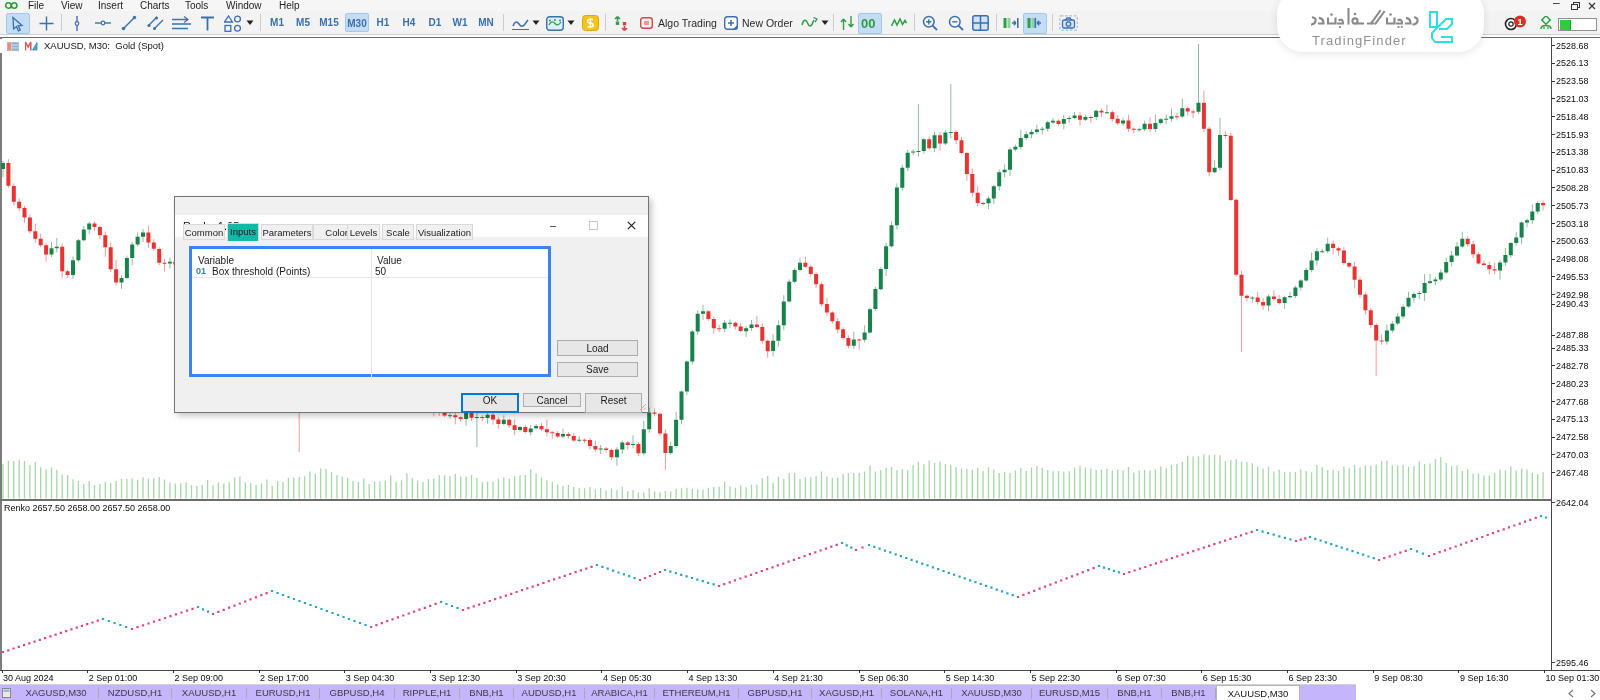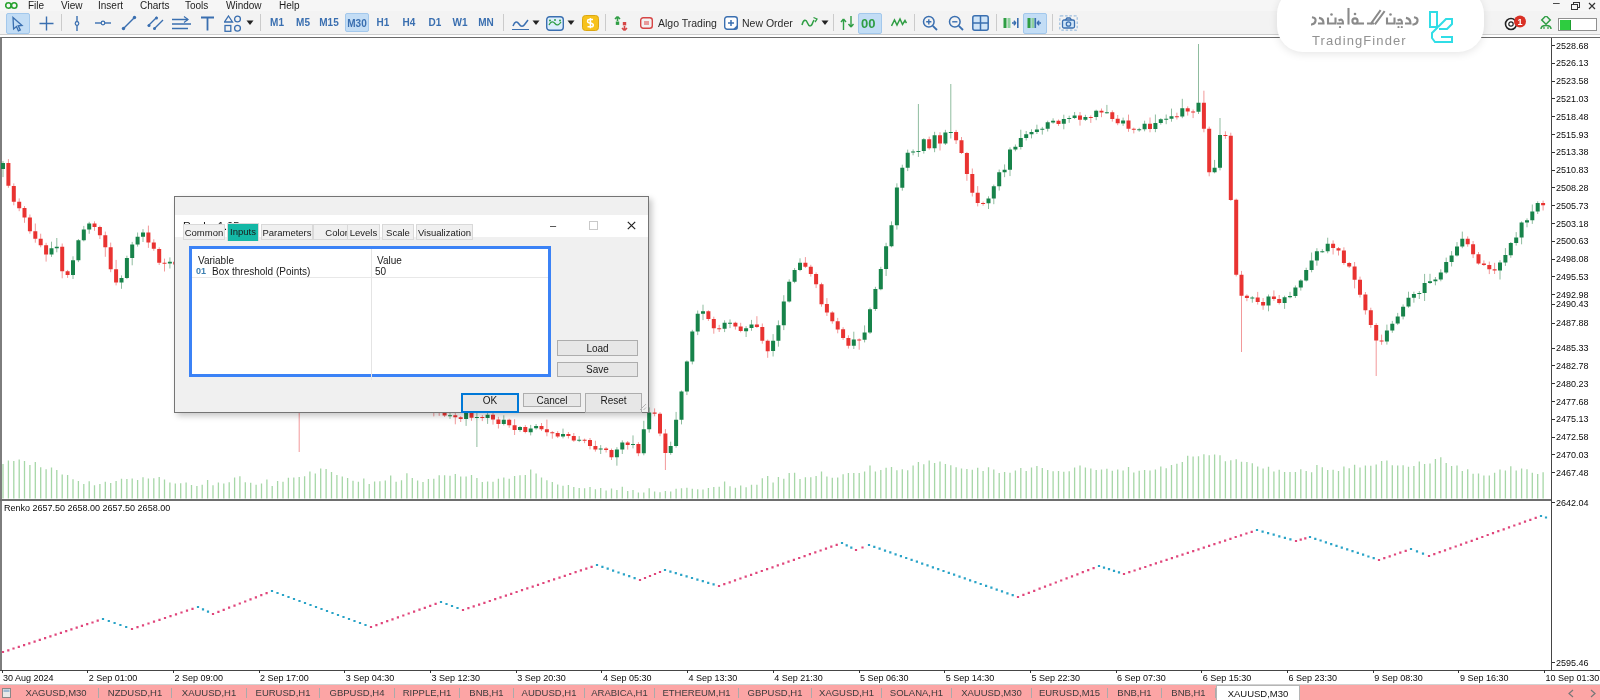--- a/index.html
+++ b/index.html
@@ -19,21 +19,21 @@
 #title{position:absolute;left:44px;top:1px;font-size:9.5px;color:#141414;}
 #mainsvg{left:0;top:0;}
 #paxis{left:1551px;top:38px;width:49px;height:632px;background:#fff;border-left:1.2px solid #454545;}
 .pl{position:absolute;left:4px;font-size:9px;color:#0a0a0a;white-space:nowrap;}
 .pl:before{content:"";position:absolute;left:-4px;top:4.5px;width:3px;height:1px;background:#333;}
 #sepline{left:0;top:499px;width:1551px;height:2px;background:#6e6e6e;}
 #renkolabel{left:4px;top:503px;font-size:9px;color:#0a0a0a;}
 #taxis{left:0;top:670px;width:1600px;height:14px;background:#fff;border-top:1.2px solid #454545;}
 .tl{position:absolute;top:2px;font-size:9px;color:#0a0a0a;white-space:nowrap;}
 .tick{position:absolute;top:-1px;width:1px;height:3px;background:#333;}
-#tabbar{left:0;top:684px;width:1600px;height:16px;background:#fca5a5;border-top:1px solid #d2d2d2;}
+#tabbar{left:0;top:684px;width:1356px;height:16px;background:#c4b5fd;border-top:1px solid #d2d2d2;}
 .tab{position:absolute;top:0;height:16px;font-size:9.5px;color:#3c3c3c;text-align:center;line-height:16px;white-space:nowrap;}
 .tabsep{position:absolute;top:3px;width:1px;height:10px;background:#aaa;}
 .tabactive{background:#fff;border:1px solid #b5b5b5;border-bottom:none;color:#111;}
 #dlg{left:174px;top:196px;width:475px;height:217px;background:#f0f0f0;border:1px solid #747474;box-shadow:3px 3px 6px rgba(0,0,0,0.22);}
 #dlgtitle{position:absolute;left:0;top:18px;width:100%;height:22px;background:#fff;}
 #dlgtitle span{position:absolute;left:8px;top:5px;font-size:11px;color:#111;}
 .dwb{position:absolute;top:0;width:30px;height:22px;text-align:center;line-height:21px;font-size:11px;color:#222;}
 .dtab{position:absolute;top:27px;height:16px;background:#f0f0f0;border:1px solid #d9d9d9;font-size:9.5px;color:#1a1a1a;text-align:center;line-height:15px;white-space:nowrap;}
 .dtabactive{top:25.5px;height:18.5px;background:#14b8a6;border-bottom:none;z-index:3;}
 #dtable{position:absolute;left:14px;top:49px;width:362px;height:131px;background:#fff;border:3px solid #3b82f6;}
@@ -208,20 +208,34 @@
       </svg>
       <div class="sep" style="left:1052px"></div>
       <svg class="icon" style="left:1059px;top:4px" width="19" height="16" viewBox="0 0 19 16">
         <rect x="0.8" y="0.8" width="17.4" height="14.4" rx="1" fill="none" stroke="#9bbdde" stroke-width="1.2" stroke-dasharray="2.5 1.8"></rect>
         <rect x="3.5" y="5" width="12" height="8" rx="1.5" fill="#cfe4f7" stroke="#3a6fb0" stroke-width="1.3"></rect>
         <path d="M6.5 5L8 3H11L12.5 5" fill="none" stroke="#3a6fb0" stroke-width="1.3"></path>
         <circle cx="9.5" cy="9" r="2.2" fill="none" stroke="#3a6fb0" stroke-width="1.3"></circle>
       </svg>
     </div>
     <div class="abs" id="chartwin"></div>
+<div class="abs" id="titlebar">
+ <svg class="abs" style="left:7px;top:3px" width="12" height="9" viewBox="0 0 12 9">
+  <rect x="0" y="0" width="12" height="9" fill="#fff" stroke="#b87070" stroke-width="0.8"></rect>
+  <rect x="0.5" y="0.5" width="4" height="8" fill="#e98a8a"></rect>
+  <rect x="5" y="0.5" width="6.5" height="2.2" fill="#7fb3d9"></rect>
+  <rect x="5" y="3.4" width="6.5" height="2.2" fill="#7fb3d9"></rect>
+  <rect x="5" y="6.3" width="6.5" height="2.2" fill="#7fb3d9"></rect>
+      </svg>
+ <svg class="abs" style="left:25px;top:2.5px" width="13" height="10" viewBox="0 0 13 10">
+  <path d="M0.5 9.5V1L3.2 6L5.8 1V9.5" fill="none" stroke="#e05555" stroke-width="1.5"></path>
+  <path d="M7.5 9L12 1.5V9Z" fill="#4da6dd" stroke="#2d86c0" stroke-width="0.8"></path>
+      </svg>
+ <span id="title">XAUUSD, M30:&nbsp; Gold (Spot)</span>
+</div>
 <svg class="abs" id="mainsvg" style="left:0;top:0" width="1551" height="670" viewBox="0 0 1551 670">
  <path d="M3 463.9V498.5M8.4 460.4V498.5M13.8 460.9V498.5M19.2 459.4V498.5M24.5 460.9V498.5M29.9 465.1V498.5M35.3 461.9V498.5M40.7 467.3V498.5M46.1 469.2V498.5M51.5 467.4V498.5M56.8 470.1V498.5M62.2 474.5V498.5M67.6 475V498.5M73 479.2V498.5M78.4 480.9V498.5M83.8 484V498.5M89.2 481.3V498.5M94.5 485.2V498.5M99.9 483.9V498.5M105.3 481.8V498.5M110.7 483.1V498.5M116.1 481V498.5M121.5 478.7V498.5M126.9 479V498.5M132.2 478.6V498.5M137.6 480.1V498.5M143 477.3V498.5M148.4 478.5V498.5M153.8 478.2V498.5M159.2 476.9V498.5M164.5 479.4V498.5M169.9 482.6V498.5M175.3 483.6V498.5M180.7 483.3V498.5M186.1 482.6V498.5M191.5 484.9V498.5M196.9 486V498.5M202.2 484.7V498.5M207.6 480V498.5M213 485.2V498.5M218.4 482.5V498.5M223.8 483.4V498.5M229.2 482.2V498.5M234.6 477.5V498.5M239.9 476.2V498.5M245.3 482.2V498.5M250.7 482.8V498.5M256.1 484.7V498.5M261.5 483.6V498.5M266.9 479.5V498.5M272.2 486.1V498.5M277.6 480.9V498.5M283 481.8V498.5M288.4 477.8V498.5M293.8 477.5V498.5M299.2 477.1V498.5M304.6 476.2V498.5M309.9 471.4V498.5M315.3 473.4V498.5M320.7 468.5V498.5M326.1 469V498.5M331.5 472V498.5M336.9 474.9V498.5M342.3 476.5V498.5M347.6 478.1V498.5M353 480.8V498.5M358.4 481.8V498.5M363.8 478.4V498.5M369.2 484V498.5M374.6 481.5V498.5M379.9 481.3V498.5M385.3 480.5V498.5M390.7 475.4V498.5M396.1 481.8V498.5M401.5 480.2V498.5M406.9 473.3V498.5M412.3 477.9V498.5M417.6 480.5V498.5M423 482.1V498.5M428.4 478.9V498.5M433.8 478.8V498.5M439.2 475.3V498.5M444.6 475.2V498.5M450 475.7V498.5M455.3 474V498.5M460.7 476.6V498.5M466.1 476.4V498.5M471.5 475.1V498.5M476.9 478.1V498.5M482.3 481.9V498.5M487.6 481.5V498.5M493 481.8V498.5M498.4 478.7V498.5M503.8 477.6V498.5M509.2 478.7V498.5M514.6 476V498.5M520 475.3V498.5M525.3 475.1V498.5M530.7 469.4V498.5M536.1 473.4V498.5M541.5 477.6V498.5M546.9 480.3V498.5M552.3 482.1V498.5M557.7 484.6V498.5M563 485.8V498.5M568.4 485.1V498.5M573.8 487V498.5M579.2 488V498.5M584.6 488.3V498.5M590 487V498.5M595.4 489.3V498.5M600.7 488V498.5M606.1 490.4V498.5M611.5 488.6V498.5M616.9 489.9V498.5M622.3 486.7V498.5M627.7 490.9V498.5M633 490V498.5M638.4 492.6V498.5M643.8 492.6V498.5M649.2 488.2V498.5M654.6 491.4V498.5M660 492.3V498.5M665.4 491V498.5M670.7 491.5V498.5M676.1 488.8V498.5M681.5 488.2V498.5M686.9 487.8V498.5M692.3 488.7V498.5M697.7 489.3V498.5M703 489.4V498.5M708.4 487.9V498.5M713.8 487.1V498.5M719.2 486.7V498.5M724.6 481.4V498.5M730 486.2V498.5M735.4 487.8V498.5M740.7 485.4V498.5M746.1 487.2V498.5M751.5 484.7V498.5M756.9 484.8V498.5M762.3 478.3V498.5M767.7 476V498.5M773.1 482.5V498.5M778.4 476.9V498.5M783.8 478.7V498.5M789.2 473V498.5M794.6 472.7V498.5M800 479.1V498.5M805.4 477.2V498.5M810.8 477.2V498.5M816.1 476V498.5M821.5 471.6V498.5M826.9 476.5V498.5M832.3 477.8V498.5M837.7 477.4V498.5M843.1 474.3V498.5M848.4 473.1V498.5M853.8 472.9V498.5M859.2 472.9V498.5M864.6 471.4V498.5M870 465.4V498.5M875.4 471.4V498.5M880.8 470.1V498.5M886.1 467.8V498.5M891.5 467.1V498.5M896.9 470.3V498.5M902.3 469.3V498.5M907.7 470.3V498.5M913.1 465.6V498.5M918.4 461.9V498.5M923.8 464.3V498.5M929.2 460.5V498.5M934.6 463V498.5M940 461.6V498.5M945.4 464.1V498.5M950.8 465.3V498.5M956.1 467.3V498.5M961.5 468.4V498.5M966.9 469.1V498.5M972.3 469.7V498.5M977.7 467.8V498.5M983.1 470.9V498.5M988.5 467.2V498.5M993.8 469.6V498.5M999.2 472.9V498.5M1004.6 472V498.5M1010 472.8V498.5M1015.4 470.5V498.5M1020.8 468.1V498.5M1026.2 471.1V498.5M1031.5 467.4V498.5M1036.9 466V498.5M1042.3 468.1V498.5M1047.7 469.9V498.5M1053.1 471.2V498.5M1058.5 471V498.5M1063.8 471.7V498.5M1069.2 471.3V498.5M1074.6 467.4V498.5M1080 465.5V498.5M1085.4 467.6V498.5M1090.8 468.5V498.5M1096.2 469.9V498.5M1101.5 469.5V498.5M1106.9 468.8V498.5M1112.3 470.8V498.5M1117.7 469.5V498.5M1123.1 470.5V498.5M1128.5 466.9V498.5M1133.8 472.5V498.5M1139.2 470.8V498.5M1144.6 470V498.5M1150 470.5V498.5M1155.4 469.6V498.5M1160.8 466.5V498.5M1166.2 468.2V498.5M1171.5 465V498.5M1176.9 463.7V498.5M1182.3 462V498.5M1187.7 455.8V498.5M1193.1 456.4V498.5M1198.5 456.3V498.5M1203.9 454.2V498.5M1209.2 455.2V498.5M1214.6 454.4V498.5M1220 455.2V498.5M1225.4 461.2V498.5M1230.8 460.2V498.5M1236.2 459.3V498.5M1241.5 461.8V498.5M1246.9 462.1V498.5M1252.3 463.3V498.5M1257.7 466.6V498.5M1263.1 468.6V498.5M1268.5 466.7V498.5M1273.9 471.4V498.5M1279.2 469.8V498.5M1284.6 472.1V498.5M1290 471.9V498.5M1295.4 471.9V498.5M1300.8 469.2V498.5M1306.2 471.1V498.5M1311.6 472.2V498.5M1316.9 465.1V498.5M1322.3 467.3V498.5M1327.7 469.9V498.5M1333.1 469.7V498.5M1338.5 471.1V498.5M1343.9 466.6V498.5M1349.2 468.2V498.5M1354.6 464.8V498.5M1360 467.5V498.5M1365.4 465.6V498.5M1370.8 465.8V498.5M1376.2 464.4V498.5M1381.6 461.1V498.5M1386.9 460.5V498.5M1392.3 465.3V498.5M1397.7 465.5V498.5M1403.1 465.2V498.5M1408.5 466.7V498.5M1413.9 466V498.5M1419.3 461.4V498.5M1424.6 464V498.5M1430 463.5V498.5M1435.4 459.1V498.5M1440.8 457.3V498.5M1446.2 462.9V498.5M1451.6 465.9V498.5M1457 465.5V498.5M1462.3 471V498.5M1467.7 469.3V498.5M1473.1 473.8V498.5M1478.5 473.6V498.5M1483.9 475.6V498.5M1489.3 475.6V498.5M1494.6 472.7V498.5M1500 469.5V498.5M1505.4 470.5V498.5M1510.8 466.3V498.5M1516.2 470.4V498.5M1521.6 468.6V498.5M1527 469.3V498.5M1532.3 472.7V498.5M1537.7 474V498.5M1543.1 472.2V498.5" stroke="#a6d7a7" stroke-width="1.3" fill="none"></path>
  <path d="M3 161.1V177.1M51.5 241.7V256.9M56.8 238V252.3M73 256.3V279M78.4 239V262.1M83.8 225.9V241.4M89.2 221.8V233.8M121.5 275.4V288.8M126.9 255.7V279.1M132.2 241.9V265.3M137.6 232.5V246.6M143 229.1V242M169.9 257.4V268.5M218.4 287.3V291.1M250.7 309.1V319.2M331.5 378.2V387.9M336.9 375.6V384.4M342.3 374.5V381.7M363.8 383.3V396.3M385.3 398.1V403.6M390.7 389.9V400.9M396.1 389.1V394.5M450 408.5V418.9M466.1 406.3V425.9M476.9 411.4V447M487.6 411.5V423.9M503.8 415.3V425.4M520 426V431.7M530.7 424.9V435.4M536.1 424V429.6M563 428.6V438.4M579.2 436.1V442.1M600.7 445.1V454M616.9 447.2V465.7M622.3 440.4V454M633 435.4V448.4M643.8 420.8V455.3M649.2 407.4V432.7M670.7 441.7V454.8M676.1 411.9V447.7M681.5 390.5V424.4M686.9 360.4V395.1M692.3 329.8V364.4M697.7 310.5V335.1M703 304.7V320.1M724.6 320.3V332.1M730 319.4V328.1M746.1 326.2V337M751.5 319.9V330.8M773.1 334.1V356.5M778.4 320.4V346.7M783.8 295.2V330.1M789.2 279.3V302.6M794.6 268.1V283.2M800 258.3V271.2M853.8 331.7V349M864.6 325.4V342.4M870 307.6V333.9M875.4 286.8V310.9M880.8 266.8V290.3M886.1 242.8V276M891.5 221.4V247.3M896.9 183.3V229.6M902.3 164.7V190.7M907.7 149.6V171.1M913.1 149.4V155.3M918.4 104V156.9M923.8 138.2V153.6M934.6 131.8V152.2M945.4 129.8V145M950.8 84V138.5M988.5 196.3V209M993.8 184.6V204.2M999.2 169.5V190.6M1004.6 164.4V177.2M1010 147.4V176.1M1015.4 144.5V151.3M1020.8 129.7V149.5M1026.2 131V140.5M1031.5 129.3V138.4M1036.9 124.7V134M1042.3 126.9V134.6M1047.7 120.7V131.5M1053.1 118.3V123.7M1063.8 114.7V129.3M1069.2 115.7V122.8M1074.6 112V119.1M1085.4 114.8V121M1096.2 109.7V120.2M1106.9 104.9V113.7M1123.1 117.6V125.9M1139.2 127.8V131.7M1144.6 120.7V131.3M1155.4 114.5V132.2M1160.8 118.2V124.6M1166.2 114.5V124.2M1171.5 108.6V121.7M1182.3 98.8V118.2M1198.5 44V114M1214.6 159.9V173.3M1220 118V170.4M1252.3 296.1V302.7M1268.5 294.5V311.3M1284.6 295.7V308.9M1290 291.8V298.3M1295.4 285.5V298M1300.8 279.2V290.6M1306.2 267.7V281.5M1311.6 252.5V272.3M1316.9 248.2V265.7M1322.3 249.1V252.7M1327.7 237.7V253.3M1386.9 324.6V344.6M1392.3 320.9V332.8M1397.7 312.9V324.9M1403.1 304.4V319.4M1408.5 291.7V307.7M1413.9 291.7V302.7M1419.3 291.1V299M1424.6 273.9V301M1430 273.8V284M1435.4 277V285.3M1440.8 269.3V281.3M1446.2 257.6V273.8M1451.6 251.1V266.5M1457 242.1V256.5M1462.3 231.6V248.2M1500 260.2V279.5M1505.4 248.1V265.9M1510.8 242V257.8M1516.2 232.1V245.6M1521.6 221.4V244.3M1527 218.4V227.3M1532.3 204.5V223.9M1537.7 201.3V214" stroke="#8fbc9f" stroke-width="1" fill="none"></path>
  <path d="M8.4 159.1V187.8M13.8 183.4V205.3M19.2 198.4V211.2M24.5 206.1V222.8M29.9 214.5V233.7M35.3 223.5V242.7M40.7 233.7V247.3M46.1 242.8V261.6M62.2 243.5V278.3M67.6 269.9V277.9M94.5 221.3V230.8M99.9 225.6V239M105.3 231.6V256.8M110.7 242.6V272.2M116.1 259.9V285.4M148.4 225.6V247.9M153.8 239.3V250.8M159.2 247.3V265M164.5 258.6V271.5M175.3 256.4V271M180.7 260.4V275.5M186.1 265.1V275.9M191.5 270.3V281.2M196.9 269.9V275.9M202.2 272V279.8M207.6 275V283.4M213 278.8V292.1M223.8 285.4V297M229.2 292.2V303.9M234.6 299.9V302.7M239.9 299.8V310.4M245.3 307.8V318.3M256.1 309.8V324.6M261.5 320.6V329.4M266.9 322.9V337.1M272.2 328.9V342.3M277.6 335V347M283 333.1V349.5M288.4 339.2V358.6M293.8 351V365.5M299.2 359.4V452M304.6 366.4V379.8M309.9 370.8V377.8M315.3 373.8V385.8M320.7 375.4V383.8M326.1 375.1V387.5M347.6 369.3V386.9M353 380.3V387.1M358.4 376.5V394.3M369.2 386V395.2M374.6 388.9V397.9M379.9 391.1V403.3M401.5 387V400.9M406.9 393.5V397.6M412.3 390.9V400.7M417.6 390.8V408.4M423 402.4V410.4M428.4 406.5V409.5M433.8 402.2V416.4M439.2 406.9V415.9M444.6 407.6V417M455.3 411.4V424.3M460.7 416.1V422M471.5 408.5V420.8M482.3 415.1V421.1M493 410V424.6M498.4 416.8V428.5M509.2 418.7V427.8M514.6 419.2V435M525.3 425.1V433.3M541.5 423V430.9M546.9 419.6V436.3M552.3 431.1V438.7M557.7 431.2V438M568.4 432V438.5M573.8 433V441.8M584.6 438.6V443.2M590 438V449.4M595.4 440.7V451.6M606.1 447.1V452.5M611.5 448.6V460M627.7 441.1V449.6M638.4 442.2V456.2M654.6 408.4V416.3M660 412.2V436.2M665.4 429.1V470M708.4 310.3V320.9M713.8 316.7V333.7M719.2 324.9V332M735.4 321.7V329.6M740.7 322.8V332.3M756.9 316.2V328M762.3 323.5V343.7M767.7 339.5V357.8M805.4 257.1V268M810.8 264.8V276.6M816.1 272.4V288.1M821.5 282.7V306.7M826.9 298.1V316M832.3 311.2V323.7M837.7 317.9V333.3M843.1 327.2V339.9M848.4 335.3V348.6M859.2 338.4V349.7M929.2 136.6V149.7M940 132.2V150.5M956.1 129.9V144M961.5 137V154M966.9 151.9V180.8M972.3 168.5V196.5M977.7 186.1V206.4M983.1 201.6V205.7M1058.5 119.5V125.9M1080 112V125.6M1090.8 115.4V122.9M1101.5 108.5V117.2M1112.3 110.4V121.6M1117.7 115V125.2M1128.5 114.6V131.8M1133.8 127.6V133.4M1150 117.5V132.3M1176.9 112.7V119.5M1187.7 106.4V115.6M1193.1 109.5V118.1M1203.9 90.7V132.3M1209.2 126.6V176.3M1225.4 131.3V138.8M1230.8 132.7V201M1236.2 198.6V276.4M1241.5 270.9V352M1246.9 294.4V301.2M1257.7 291.9V304.6M1263.1 298V309.8M1273.9 290.4V300.9M1279.2 295V304.5M1333.1 240.4V254.5M1338.5 247V255.5M1343.9 247.3V264.8M1349.2 261.9V267.9M1354.6 262V288.4M1360 276.6V297.5M1365.4 292V314.6M1370.8 307.7V327.9M1376.2 323.2V376M1381.6 334.6V344.8M1467.7 236.4V246.7M1473.1 241V258.1M1478.5 252V264.7M1483.9 260.4V266M1489.3 261.6V274.1M1494.6 262.8V274M1543.1 200.6V210.5" stroke="#f2999a" stroke-width="1" fill="none"></path>
  <path d="M1 162.9h4v6h-4zM49.5 248.3h4v6.1h-4zM54.8 246.7h4v1.6h-4zM71 260.2h4v14.9h-4zM76.4 240.3h4v19.9h-4zM81.8 229.5h4v10.8h-4zM87.2 223.4h4v6.1h-4zM119.5 277.9h4v4.5h-4zM124.9 258.1h4v19.8h-4zM130.2 244.6h4v13.5h-4zM135.6 236.8h4v7.8h-4zM141 232.4h4v4.4h-4zM167.9 261.7h4v1.9h-4zM216.4 288.9h4v1h-4zM248.7 314.1h4v2.7h-4zM329.5 381.5h4v4.5h-4zM334.9 380h4v1.4h-4zM340.3 378.4h4v1.6h-4zM361.8 387h4v5.2h-4zM383.3 399.2h4v1h-4zM388.7 392.7h4v6.5h-4zM394.1 390.2h4v2.4h-4zM448 415.3h4v1h-4zM464.1 412.9h4v6.1h-4zM474.9 416.9h4v1h-4zM485.6 414.7h4v3.4h-4zM501.8 419.7h4v4.4h-4zM518 427.1h4v3h-4zM528.7 428.4h4v3.8h-4zM534.1 426.1h4v2.2h-4zM561 434h4v2.5h-4zM577.2 439.8h4v1h-4zM598.7 448.5h4v1h-4zM614.9 449.5h4v7.8h-4zM620.3 442.5h4v7.1h-4zM631 444h4v1h-4zM641.8 429.3h4v24h-4zM647.2 412.5h4v16.8h-4zM668.7 446h4v7h-4zM674.1 419.7h4v26.3h-4zM679.5 391.5h4v28.2h-4zM684.9 361.5h4v30h-4zM690.3 331.6h4v29.9h-4zM695.7 313.8h4v17.8h-4zM701 311.3h4v2.4h-4zM722.6 322.8h4v6h-4zM728 322.7h4v1h-4zM744.1 328.2h4v3h-4zM749.5 324.5h4v3.6h-4zM771.1 340.8h4v10.3h-4zM776.4 325.3h4v15.5h-4zM781.8 301.4h4v23.9h-4zM787.2 281.8h4v19.6h-4zM792.6 270.1h4v11.7h-4zM798 262.7h4v7.4h-4zM851.8 339.4h4v6.3h-4zM862.6 332.4h4v7.3h-4zM868 309.2h4v23.3h-4zM873.4 289.1h4v20h-4zM878.8 269h4v20.2h-4zM884.1 246.3h4v22.7h-4zM889.5 225.3h4v21h-4zM894.9 187.6h4v37.6h-4zM900.3 167.8h4v19.9h-4zM905.7 152.7h4v15.1h-4zM911.1 151.4h4v1.2h-4zM916.4 151.1h4v1h-4zM921.8 139.3h4v11.8h-4zM932.6 135.2h4v13.1h-4zM943.4 132.6h4v10.9h-4zM948.8 131.9h4v1h-4zM986.5 198.5h4v4.8h-4zM991.8 186.3h4v12.1h-4zM997.2 172.3h4v14h-4zM1002.6 169.7h4v2.6h-4zM1008 149.5h4v20.2h-4zM1013.4 146.8h4v2.6h-4zM1018.8 137.9h4v9h-4zM1024.2 134.2h4v3.7h-4zM1029.5 132.1h4v2.1h-4zM1034.9 129.4h4v2.7h-4zM1040.3 128.7h4v1h-4zM1045.7 122.3h4v6.4h-4zM1051.1 120.8h4v1.6h-4zM1061.8 119.1h4v4.7h-4zM1067.2 117.9h4v1.2h-4zM1072.6 115.4h4v2.5h-4zM1083.4 117h4v2.8h-4zM1094.2 110.7h4v6.4h-4zM1104.9 112.3h4v1h-4zM1121.1 120.6h4v2.8h-4zM1137.2 129.3h4v1h-4zM1142.6 123.8h4v5.5h-4zM1153.4 123.1h4v6h-4zM1158.8 119.3h4v3.8h-4zM1164.2 118.8h4v1h-4zM1169.5 116.3h4v2.5h-4zM1180.3 108.2h4v8.3h-4zM1196.5 102.7h4v9.1h-4zM1212.6 167.8h4v4.5h-4zM1218 135h4v32.8h-4zM1250.3 297.6h4v1h-4zM1266.5 296.6h4v8.8h-4zM1282.6 297.2h4v5.7h-4zM1288 295.9h4v1.3h-4zM1293.4 287.4h4v8.5h-4zM1298.8 280.4h4v7h-4zM1304.2 269.9h4v10.5h-4zM1309.6 260.4h4v9.5h-4zM1314.9 251.3h4v9.1h-4zM1320.3 251.2h4v1h-4zM1325.7 243.7h4v7.5h-4zM1384.9 330.5h4v10.9h-4zM1390.3 323.7h4v6.8h-4zM1395.7 316.6h4v7h-4zM1401.1 306.7h4v9.9h-4zM1406.5 297.7h4v8.9h-4zM1411.9 293.9h4v3.8h-4zM1417.3 292.9h4v1h-4zM1422.6 282.9h4v10h-4zM1428 281.2h4v1.7h-4zM1433.4 279.4h4v1.8h-4zM1438.8 272.5h4v6.9h-4zM1444.2 262h4v10.5h-4zM1449.6 255.4h4v6.6h-4zM1455 246.4h4v9h-4zM1460.3 238.8h4v7.6h-4zM1498 262.6h4v8h-4zM1503.4 255.1h4v7.4h-4zM1508.8 243.1h4v12.1h-4zM1514.2 237.5h4v5.6h-4zM1519.6 222.5h4v15h-4zM1525 220.3h4v2.2h-4zM1530.3 211.5h4v8.8h-4zM1535.7 203h4v8.5h-4z" fill="#17834a"></path>
  <path d="M6.4 162.9h4v22.9h-4zM11.8 185.9h4v15.9h-4zM17.2 201.8h4v6.4h-4zM22.5 208.1h4v9.5h-4zM27.9 217.6h4v13.6h-4zM33.3 231.2h4v7.6h-4zM38.7 238.8h4v6.5h-4zM44.1 245.3h4v9.1h-4zM60.2 246.7h4v24.6h-4zM65.6 271.3h4v3.8h-4zM92.5 223.4h4v3.5h-4zM97.9 227h4v8.3h-4zM103.3 235.3h4v12h-4zM108.7 247.3h4v21.9h-4zM114.1 269.2h4v13.2h-4zM146.4 232.4h4v10h-4zM151.8 242.4h4v6.4h-4zM157.2 248.9h4v13.8h-4zM162.5 262.7h4v1h-4zM173.3 261.7h4v2.8h-4zM178.7 264.6h4v4.1h-4zM184.1 268.7h4v3.4h-4zM189.5 272.1h4v1.2h-4zM194.9 273.3h4v1.3h-4zM200.2 274.7h4v1.8h-4zM205.6 276.4h4v4.5h-4zM211 281h4v8.1h-4zM221.8 288.9h4v6.9h-4zM227.2 295.8h4v5.1h-4zM232.6 300.9h4v1h-4zM237.9 301.3h4v8.1h-4zM243.3 309.4h4v7.4h-4zM254.1 314.1h4v8h-4zM259.5 322.2h4v4.8h-4zM264.9 327h4v3.1h-4zM270.2 330.1h4v8.3h-4zM275.6 338.3h4v4.2h-4zM281 342.5h4v2.7h-4zM286.4 345.2h4v11.1h-4zM291.8 356.3h4v5.8h-4zM297.2 362.1h4v5.9h-4zM302.6 368h4v6.1h-4zM307.9 374.1h4v2.7h-4zM313.3 376.7h4v2.7h-4zM318.7 379.5h4v1h-4zM324.1 379.6h4v6.4h-4zM345.6 378.4h4v3.5h-4zM351 381.9h4v3.8h-4zM356.4 385.8h4v6.4h-4zM367.2 387h4v3.4h-4zM372.6 390.5h4v5.3h-4zM377.9 395.7h4v4.1h-4zM399.5 390.2h4v6.2h-4zM404.9 396.5h4v1h-4zM410.3 396.6h4v1.7h-4zM415.6 398.3h4v7h-4zM421 405.2h4v2.4h-4zM426.4 407.6h4v1h-4zM431.8 407.7h4v1.8h-4zM437.2 409.6h4v1.9h-4zM442.6 411.4h4v4h-4zM453.3 415.3h4v1.9h-4zM458.7 417.3h4v1.7h-4zM469.5 412.9h4v4.8h-4zM480.3 416.9h4v1.2h-4zM491 414.7h4v4.7h-4zM496.4 419.4h4v4.7h-4zM507.2 419.7h4v5.6h-4zM512.6 425.3h4v4.8h-4zM523.3 427.1h4v5h-4zM539.5 426.1h4v3.2h-4zM544.9 429.3h4v2.9h-4zM550.3 432.2h4v1h-4zM555.7 432.9h4v3.7h-4zM566.4 434h4v2h-4zM571.8 436h4v4.6h-4zM582.6 439.8h4v1h-4zM588 439.9h4v6.2h-4zM593.4 446.1h4v3.4h-4zM604.1 448.5h4v1.5h-4zM609.5 449.9h4v7.4h-4zM625.7 442.5h4v2.5h-4zM636.4 444h4v9.3h-4zM652.6 412.5h4v1.2h-4zM658 413.7h4v19.8h-4zM663.4 433.5h4v19.5h-4zM706.4 311.3h4v7.7h-4zM711.8 319.1h4v9.1h-4zM717.2 328.2h4v1h-4zM733.4 322.7h4v3.7h-4zM738.7 326.4h4v4.7h-4zM754.9 324.5h4v2.5h-4zM760.3 327h4v13.7h-4zM765.7 340.7h4v10.5h-4zM803.4 262.7h4v4.1h-4zM808.8 266.8h4v7.3h-4zM814.1 274.1h4v10.1h-4zM819.5 284.2h4v20h-4zM824.9 304.1h4v8.4h-4zM830.3 312.6h4v8.6h-4zM835.7 321.2h4v8.2h-4zM841.1 329.3h4v8.6h-4zM846.4 337.9h4v7.9h-4zM857.2 339.4h4v1h-4zM927.2 139.3h4v9h-4zM938 135.2h4v8.3h-4zM954.1 131.9h4v8.3h-4zM959.5 140.2h4v12.8h-4zM964.9 153h4v21.1h-4zM970.3 174.1h4v18.6h-4zM975.7 192.7h4v10.4h-4zM981.1 203.1h4v1h-4zM1056.5 120.8h4v3.1h-4zM1078 115.4h4v4.4h-4zM1088.8 117h4v1h-4zM1099.5 110.7h4v1.9h-4zM1110.3 112.3h4v6.6h-4zM1115.7 118.8h4v4.5h-4zM1126.5 120.6h4v8.1h-4zM1131.8 128.7h4v1h-4zM1148 123.8h4v5.3h-4zM1174.9 116.3h4v1h-4zM1185.7 108.2h4v3.4h-4zM1191.1 111.6h4v1h-4zM1201.9 102.7h4v26h-4zM1207.2 128.7h4v43.6h-4zM1223.4 135h4v1h-4zM1228.8 135.8h4v64.1h-4zM1234.2 199.8h4v75h-4zM1239.5 274.8h4v21h-4zM1244.9 295.8h4v2.2h-4zM1255.7 297.6h4v4.5h-4zM1261.1 302.1h4v3.3h-4zM1271.9 296.6h4v2.3h-4zM1277.2 298.9h4v4h-4zM1331.1 243.7h4v4.4h-4zM1336.5 248.2h4v2.4h-4zM1341.9 250.6h4v12.5h-4zM1347.2 263.1h4v3.4h-4zM1352.6 266.6h4v13.2h-4zM1358 279.8h4v14.9h-4zM1363.4 294.6h4v15.6h-4zM1368.8 310.3h4v14.8h-4zM1374.2 325.1h4v15.5h-4zM1379.6 340.5h4v1h-4zM1465.7 238.8h4v5.4h-4zM1471.1 244.2h4v10h-4zM1476.5 254.3h4v9.3h-4zM1481.9 263.5h4v1.5h-4zM1487.3 265h4v4.3h-4zM1492.6 269.3h4v1.3h-4zM1541.1 203h4v2.3h-4z" fill="#e93331"></path>
  <path d="M1.9 650.9h2.2v2.2h-2.2zM7.2 649.2h2.2v2.2h-2.2zM12.4 647.4h2.2v2.2h-2.2zM17.7 645.7h2.2v2.2h-2.2zM23 644h2.2v2.2h-2.2zM28.2 642.2h2.2v2.2h-2.2zM33.5 640.5h2.2v2.2h-2.2zM38.7 638.7h2.2v2.2h-2.2zM44 637h2.2v2.2h-2.2zM49.3 635.3h2.2v2.2h-2.2zM54.5 633.5h2.2v2.2h-2.2zM59.8 631.8h2.2v2.2h-2.2zM65.1 630.1h2.2v2.2h-2.2zM70.3 628.3h2.2v2.2h-2.2zM75.6 626.6h2.2v2.2h-2.2zM80.8 624.8h2.2v2.2h-2.2zM86.1 623.1h2.2v2.2h-2.2zM91.4 621.4h2.2v2.2h-2.2zM96.6 619.6h2.2v2.2h-2.2zM130.9 627.9h2.2v2.2h-2.2zM136.4 626.1h2.2v2.2h-2.2zM141.9 624.2h2.2v2.2h-2.2zM147.4 622.4h2.2v2.2h-2.2zM152.9 620.6h2.2v2.2h-2.2zM158.4 618.7h2.2v2.2h-2.2zM163.9 616.9h2.2v2.2h-2.2zM169.4 615.1h2.2v2.2h-2.2zM174.9 613.2h2.2v2.2h-2.2zM180.4 611.4h2.2v2.2h-2.2zM185.9 609.6h2.2v2.2h-2.2zM191.4 607.7h2.2v2.2h-2.2zM211.9 612.9h2.2v2.2h-2.2zM217.3 610.8h2.2v2.2h-2.2zM222.6 608.7h2.2v2.2h-2.2zM228 606.6h2.2v2.2h-2.2zM233.4 604.5h2.2v2.2h-2.2zM238.7 602.4h2.2v2.2h-2.2zM244.1 600.4h2.2v2.2h-2.2zM249.4 598.3h2.2v2.2h-2.2zM254.8 596.2h2.2v2.2h-2.2zM260.2 594.1h2.2v2.2h-2.2zM265.5 592h2.2v2.2h-2.2zM369.9 625.9h2.2v2.2h-2.2zM375.3 624h2.2v2.2h-2.2zM380.7 622.1h2.2v2.2h-2.2zM386.1 620.1h2.2v2.2h-2.2zM391.4 618.2h2.2v2.2h-2.2zM396.8 616.3h2.2v2.2h-2.2zM402.2 614.4h2.2v2.2h-2.2zM407.6 612.4h2.2v2.2h-2.2zM413 610.5h2.2v2.2h-2.2zM418.4 608.6h2.2v2.2h-2.2zM423.7 606.7h2.2v2.2h-2.2zM429.1 604.7h2.2v2.2h-2.2zM434.5 602.8h2.2v2.2h-2.2zM461.9 608.9h2.2v2.2h-2.2zM467.3 607.1h2.2v2.2h-2.2zM472.6 605.3h2.2v2.2h-2.2zM478 603.5h2.2v2.2h-2.2zM483.3 601.7h2.2v2.2h-2.2zM488.7 599.9h2.2v2.2h-2.2zM494.1 598.1h2.2v2.2h-2.2zM499.4 596.3h2.2v2.2h-2.2zM504.8 594.5h2.2v2.2h-2.2zM510.1 592.7h2.2v2.2h-2.2zM515.5 590.9h2.2v2.2h-2.2zM520.9 589.1h2.2v2.2h-2.2zM526.2 587.3h2.2v2.2h-2.2zM531.6 585.5h2.2v2.2h-2.2zM536.9 583.7h2.2v2.2h-2.2zM542.3 581.9h2.2v2.2h-2.2zM547.7 580.1h2.2v2.2h-2.2zM553 578.3h2.2v2.2h-2.2zM558.4 576.5h2.2v2.2h-2.2zM563.7 574.7h2.2v2.2h-2.2zM569.1 572.9h2.2v2.2h-2.2zM574.5 571.1h2.2v2.2h-2.2zM579.8 569.3h2.2v2.2h-2.2zM585.2 567.5h2.2v2.2h-2.2zM590.5 565.7h2.2v2.2h-2.2zM638.9 578.9h2.2v2.2h-2.2zM643.9 576.9h2.2v2.2h-2.2zM648.9 574.9h2.2v2.2h-2.2zM653.9 572.9h2.2v2.2h-2.2zM658.9 570.9h2.2v2.2h-2.2zM717.9 584.9h2.2v2.2h-2.2zM723.2 583h2.2v2.2h-2.2zM728.6 581.2h2.2v2.2h-2.2zM733.9 579.3h2.2v2.2h-2.2zM739.3 577.4h2.2v2.2h-2.2zM744.6 575.6h2.2v2.2h-2.2zM750 573.7h2.2v2.2h-2.2zM755.3 571.8h2.2v2.2h-2.2zM760.7 569.9h2.2v2.2h-2.2zM766 568.1h2.2v2.2h-2.2zM771.4 566.2h2.2v2.2h-2.2zM776.7 564.3h2.2v2.2h-2.2zM782.1 562.5h2.2v2.2h-2.2zM787.4 560.6h2.2v2.2h-2.2zM792.8 558.7h2.2v2.2h-2.2zM798.1 556.9h2.2v2.2h-2.2zM803.5 555h2.2v2.2h-2.2zM808.8 553.1h2.2v2.2h-2.2zM814.2 551.2h2.2v2.2h-2.2zM819.5 549.4h2.2v2.2h-2.2zM824.9 547.5h2.2v2.2h-2.2zM830.2 545.6h2.2v2.2h-2.2zM835.6 543.8h2.2v2.2h-2.2zM854.9 548.9h2.2v2.2h-2.2zM861.4 546.4h2.2v2.2h-2.2zM1016.9 595.9h2.2v2.2h-2.2zM1022.3 593.8h2.2v2.2h-2.2zM1027.7 591.8h2.2v2.2h-2.2zM1033.1 589.7h2.2v2.2h-2.2zM1038.5 587.6h2.2v2.2h-2.2zM1043.9 585.6h2.2v2.2h-2.2zM1049.3 583.5h2.2v2.2h-2.2zM1054.7 581.4h2.2v2.2h-2.2zM1060.1 579.4h2.2v2.2h-2.2zM1065.5 577.3h2.2v2.2h-2.2zM1070.9 575.2h2.2v2.2h-2.2zM1076.3 573.2h2.2v2.2h-2.2zM1081.7 571.1h2.2v2.2h-2.2zM1087.1 569h2.2v2.2h-2.2zM1092.5 567h2.2v2.2h-2.2zM1122.9 572.9h2.2v2.2h-2.2zM1128.2 571.1h2.2v2.2h-2.2zM1133.5 569.4h2.2v2.2h-2.2zM1138.9 567.6h2.2v2.2h-2.2zM1144.2 565.9h2.2v2.2h-2.2zM1149.5 564.1h2.2v2.2h-2.2zM1154.8 562.3h2.2v2.2h-2.2zM1160.1 560.6h2.2v2.2h-2.2zM1165.5 558.8h2.2v2.2h-2.2zM1170.8 557.1h2.2v2.2h-2.2zM1176.1 555.3h2.2v2.2h-2.2zM1181.4 553.5h2.2v2.2h-2.2zM1186.7 551.8h2.2v2.2h-2.2zM1192.1 550h2.2v2.2h-2.2zM1197.4 548.3h2.2v2.2h-2.2zM1202.7 546.5h2.2v2.2h-2.2zM1208 544.7h2.2v2.2h-2.2zM1213.3 543h2.2v2.2h-2.2zM1218.7 541.2h2.2v2.2h-2.2zM1224 539.5h2.2v2.2h-2.2zM1229.3 537.7h2.2v2.2h-2.2zM1234.6 535.9h2.2v2.2h-2.2zM1239.9 534.2h2.2v2.2h-2.2zM1245.3 532.4h2.2v2.2h-2.2zM1250.6 530.7h2.2v2.2h-2.2zM1294.9 539.9h2.2v2.2h-2.2zM1299.6 538.6h2.2v2.2h-2.2zM1304.2 537.2h2.2v2.2h-2.2zM1377.9 558.9h2.2v2.2h-2.2zM1383.2 557.1h2.2v2.2h-2.2zM1388.6 555.2h2.2v2.2h-2.2zM1393.9 553.4h2.2v2.2h-2.2zM1399.2 551.6h2.2v2.2h-2.2zM1404.6 549.7h2.2v2.2h-2.2zM1427.9 554.9h2.2v2.2h-2.2zM1433.2 553h2.2v2.2h-2.2zM1438.6 551.1h2.2v2.2h-2.2zM1443.9 549.2h2.2v2.2h-2.2zM1449.2 547.3h2.2v2.2h-2.2zM1454.6 545.4h2.2v2.2h-2.2zM1459.9 543.5h2.2v2.2h-2.2zM1465.2 541.6h2.2v2.2h-2.2zM1470.6 539.7h2.2v2.2h-2.2zM1475.9 537.8h2.2v2.2h-2.2zM1481.2 535.9h2.2v2.2h-2.2zM1486.6 533.9h2.2v2.2h-2.2zM1491.9 532h2.2v2.2h-2.2zM1497.2 530.1h2.2v2.2h-2.2zM1502.6 528.2h2.2v2.2h-2.2zM1507.9 526.3h2.2v2.2h-2.2zM1513.2 524.4h2.2v2.2h-2.2zM1518.6 522.5h2.2v2.2h-2.2zM1523.9 520.6h2.2v2.2h-2.2zM1529.2 518.7h2.2v2.2h-2.2zM1534.6 516.8h2.2v2.2h-2.2z" fill="#e0457b"></path>
  <path d="M101.9 617.9h2.2v2.2h-2.2zM107.7 619.9h2.2v2.2h-2.2zM113.5 621.9h2.2v2.2h-2.2zM119.3 623.9h2.2v2.2h-2.2zM125.1 625.9h2.2v2.2h-2.2zM196.9 605.9h2.2v2.2h-2.2zM201.9 608.2h2.2v2.2h-2.2zM206.9 610.6h2.2v2.2h-2.2zM270.9 589.9h2.2v2.2h-2.2zM276.4 591.9h2.2v2.2h-2.2zM281.9 593.9h2.2v2.2h-2.2zM287.4 595.9h2.2v2.2h-2.2zM292.9 597.9h2.2v2.2h-2.2zM298.4 599.9h2.2v2.2h-2.2zM303.9 601.9h2.2v2.2h-2.2zM309.4 603.9h2.2v2.2h-2.2zM314.9 605.9h2.2v2.2h-2.2zM320.4 607.9h2.2v2.2h-2.2zM325.9 609.9h2.2v2.2h-2.2zM331.4 611.9h2.2v2.2h-2.2zM336.9 613.9h2.2v2.2h-2.2zM342.4 615.9h2.2v2.2h-2.2zM347.9 617.9h2.2v2.2h-2.2zM353.4 619.9h2.2v2.2h-2.2zM358.9 621.9h2.2v2.2h-2.2zM364.4 623.9h2.2v2.2h-2.2zM439.9 600.9h2.2v2.2h-2.2zM445.4 602.9h2.2v2.2h-2.2zM450.9 604.9h2.2v2.2h-2.2zM456.4 606.9h2.2v2.2h-2.2zM595.9 563.9h2.2v2.2h-2.2zM601.3 565.8h2.2v2.2h-2.2zM606.6 567.6h2.2v2.2h-2.2zM612 569.5h2.2v2.2h-2.2zM617.4 571.4h2.2v2.2h-2.2zM622.8 573.3h2.2v2.2h-2.2zM628.1 575.1h2.2v2.2h-2.2zM633.5 577h2.2v2.2h-2.2zM663.9 568.9h2.2v2.2h-2.2zM669.3 570.5h2.2v2.2h-2.2zM674.7 572.1h2.2v2.2h-2.2zM680.1 573.7h2.2v2.2h-2.2zM685.5 575.3h2.2v2.2h-2.2zM690.9 576.9h2.2v2.2h-2.2zM696.3 578.5h2.2v2.2h-2.2zM701.7 580.1h2.2v2.2h-2.2zM707.1 581.7h2.2v2.2h-2.2zM712.5 583.3h2.2v2.2h-2.2zM840.9 541.9h2.2v2.2h-2.2zM845.6 544.2h2.2v2.2h-2.2zM850.2 546.6h2.2v2.2h-2.2zM867.9 543.9h2.2v2.2h-2.2zM873.2 545.8h2.2v2.2h-2.2zM878.5 547.6h2.2v2.2h-2.2zM883.9 549.5h2.2v2.2h-2.2zM889.2 551.3h2.2v2.2h-2.2zM894.5 553.2h2.2v2.2h-2.2zM899.8 555h2.2v2.2h-2.2zM905.1 556.9h2.2v2.2h-2.2zM910.5 558.8h2.2v2.2h-2.2zM915.8 560.6h2.2v2.2h-2.2zM921.1 562.5h2.2v2.2h-2.2zM926.4 564.3h2.2v2.2h-2.2zM931.8 566.2h2.2v2.2h-2.2zM937.1 568h2.2v2.2h-2.2zM942.4 569.9h2.2v2.2h-2.2zM947.7 571.8h2.2v2.2h-2.2zM953 573.6h2.2v2.2h-2.2zM958.4 575.5h2.2v2.2h-2.2zM963.7 577.3h2.2v2.2h-2.2zM969 579.2h2.2v2.2h-2.2zM974.3 581h2.2v2.2h-2.2zM979.6 582.9h2.2v2.2h-2.2zM985 584.8h2.2v2.2h-2.2zM990.3 586.6h2.2v2.2h-2.2zM995.6 588.5h2.2v2.2h-2.2zM1000.9 590.3h2.2v2.2h-2.2zM1006.3 592.2h2.2v2.2h-2.2zM1011.6 594h2.2v2.2h-2.2zM1097.9 564.9h2.2v2.2h-2.2zM1102.9 566.5h2.2v2.2h-2.2zM1107.9 568.1h2.2v2.2h-2.2zM1112.9 569.7h2.2v2.2h-2.2zM1117.9 571.3h2.2v2.2h-2.2zM1255.9 528.9h2.2v2.2h-2.2zM1261.5 530.5h2.2v2.2h-2.2zM1267 532h2.2v2.2h-2.2zM1272.6 533.6h2.2v2.2h-2.2zM1278.2 535.2h2.2v2.2h-2.2zM1283.8 536.8h2.2v2.2h-2.2zM1289.3 538.3h2.2v2.2h-2.2zM1308.9 535.9h2.2v2.2h-2.2zM1314.2 537.7h2.2v2.2h-2.2zM1319.5 539.4h2.2v2.2h-2.2zM1324.8 541.2h2.2v2.2h-2.2zM1330.1 543h2.2v2.2h-2.2zM1335.4 544.7h2.2v2.2h-2.2zM1340.7 546.5h2.2v2.2h-2.2zM1346.1 548.3h2.2v2.2h-2.2zM1351.4 550.1h2.2v2.2h-2.2zM1356.7 551.8h2.2v2.2h-2.2zM1362 553.6h2.2v2.2h-2.2zM1367.3 555.4h2.2v2.2h-2.2zM1372.6 557.1h2.2v2.2h-2.2zM1409.9 547.9h2.2v2.2h-2.2zM1415.9 550.2h2.2v2.2h-2.2zM1421.9 552.6h2.2v2.2h-2.2zM1539.9 514.9h2.2v2.2h-2.2zM1544.9 516.4h2.2v2.2h-2.2z" fill="#29a3c7"></path>
 </svg>
 <div class="abs" id="sepline"></div>
@@ -236,21 +250,21 @@
       <span class="pl" style="top:109.3px">2513.38</span>
       <span class="pl" style="top:127.1px">2510.83</span>
       <span class="pl" style="top:144.9px">2508.28</span>
       <span class="pl" style="top:162.7px">2505.73</span>
       <span class="pl" style="top:180.5px">2503.18</span>
       <span class="pl" style="top:198.3px">2500.63</span>
       <span class="pl" style="top:216.1px">2498.08</span>
       <span class="pl" style="top:233.9px">2495.53</span>
       <span class="pl" style="top:251.7px">2492.98</span>
       <span class="pl" style="top:261px">2490.43</span>
-      <span class="pl" style="top:280px">2487.88</span>
+      <span class="pl" style="top:292px">2487.88</span>
       <span class="pl" style="top:305.1px">2485.33</span>
       <span class="pl" style="top:322.9px">2482.78</span>
       <span class="pl" style="top:340.7px">2480.23</span>
       <span class="pl" style="top:358.5px">2477.68</span>
       <span class="pl" style="top:376.3px">2475.13</span>
       <span class="pl" style="top:394.1px">2472.58</span>
       <span class="pl" style="top:411.9px">2470.03</span>
       <span class="pl" style="top:429.7px">2467.48</span>
       <span class="pl" style="top:459.5px">2642.04</span>
       <span class="pl" style="top:619.5px">2595.46</span>

